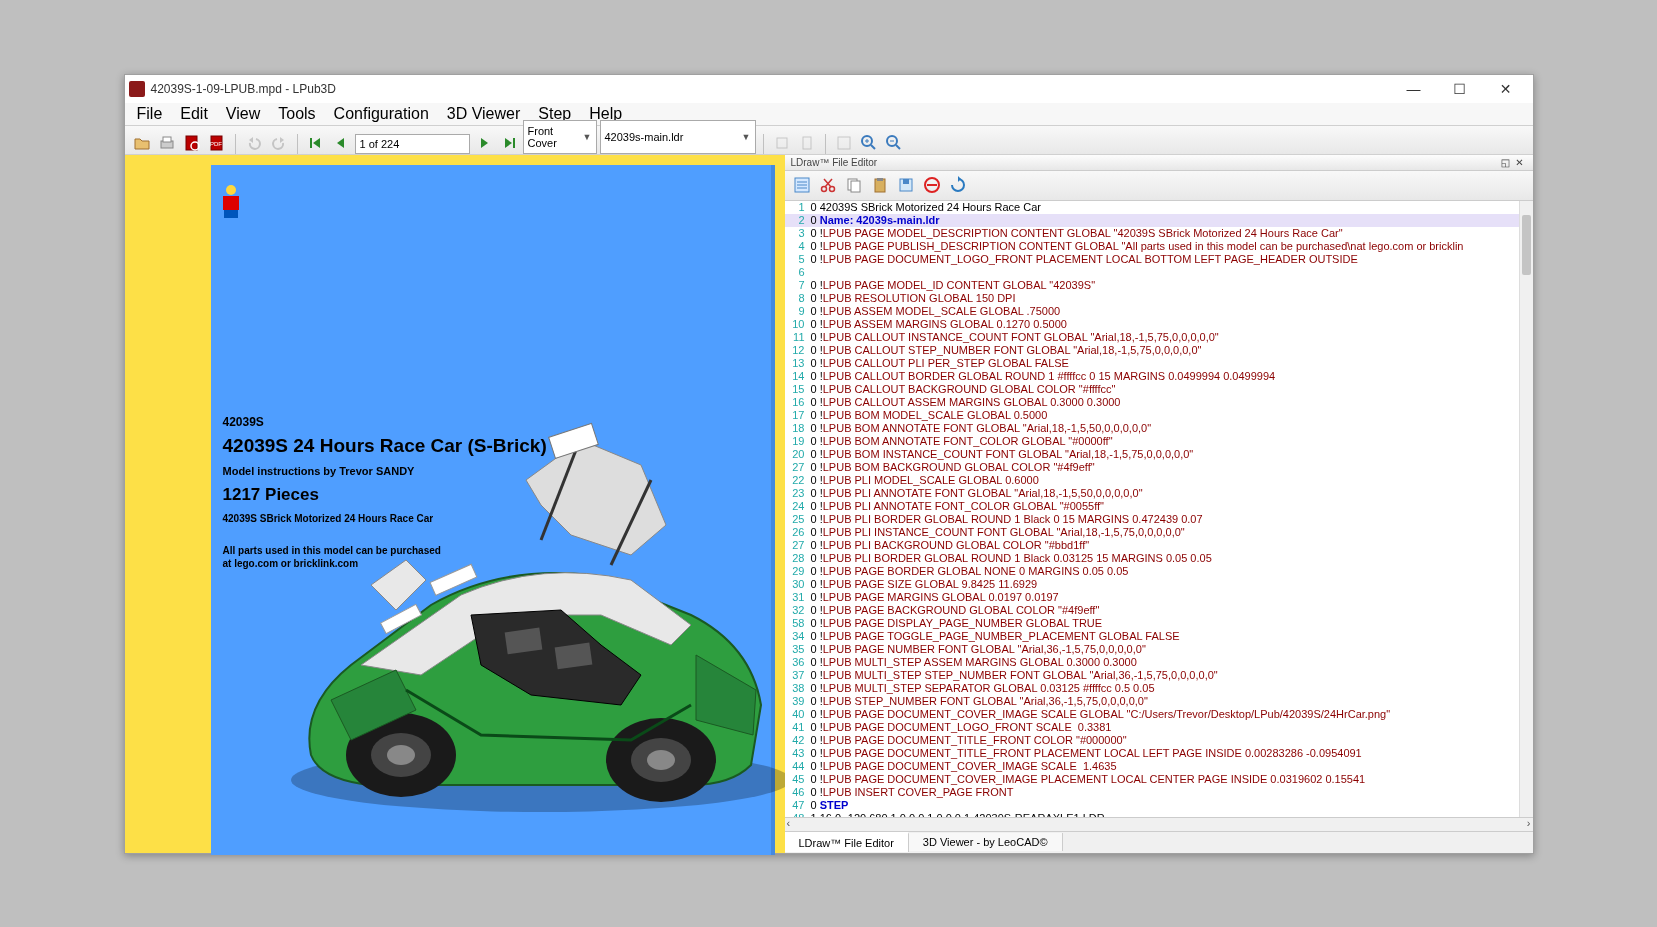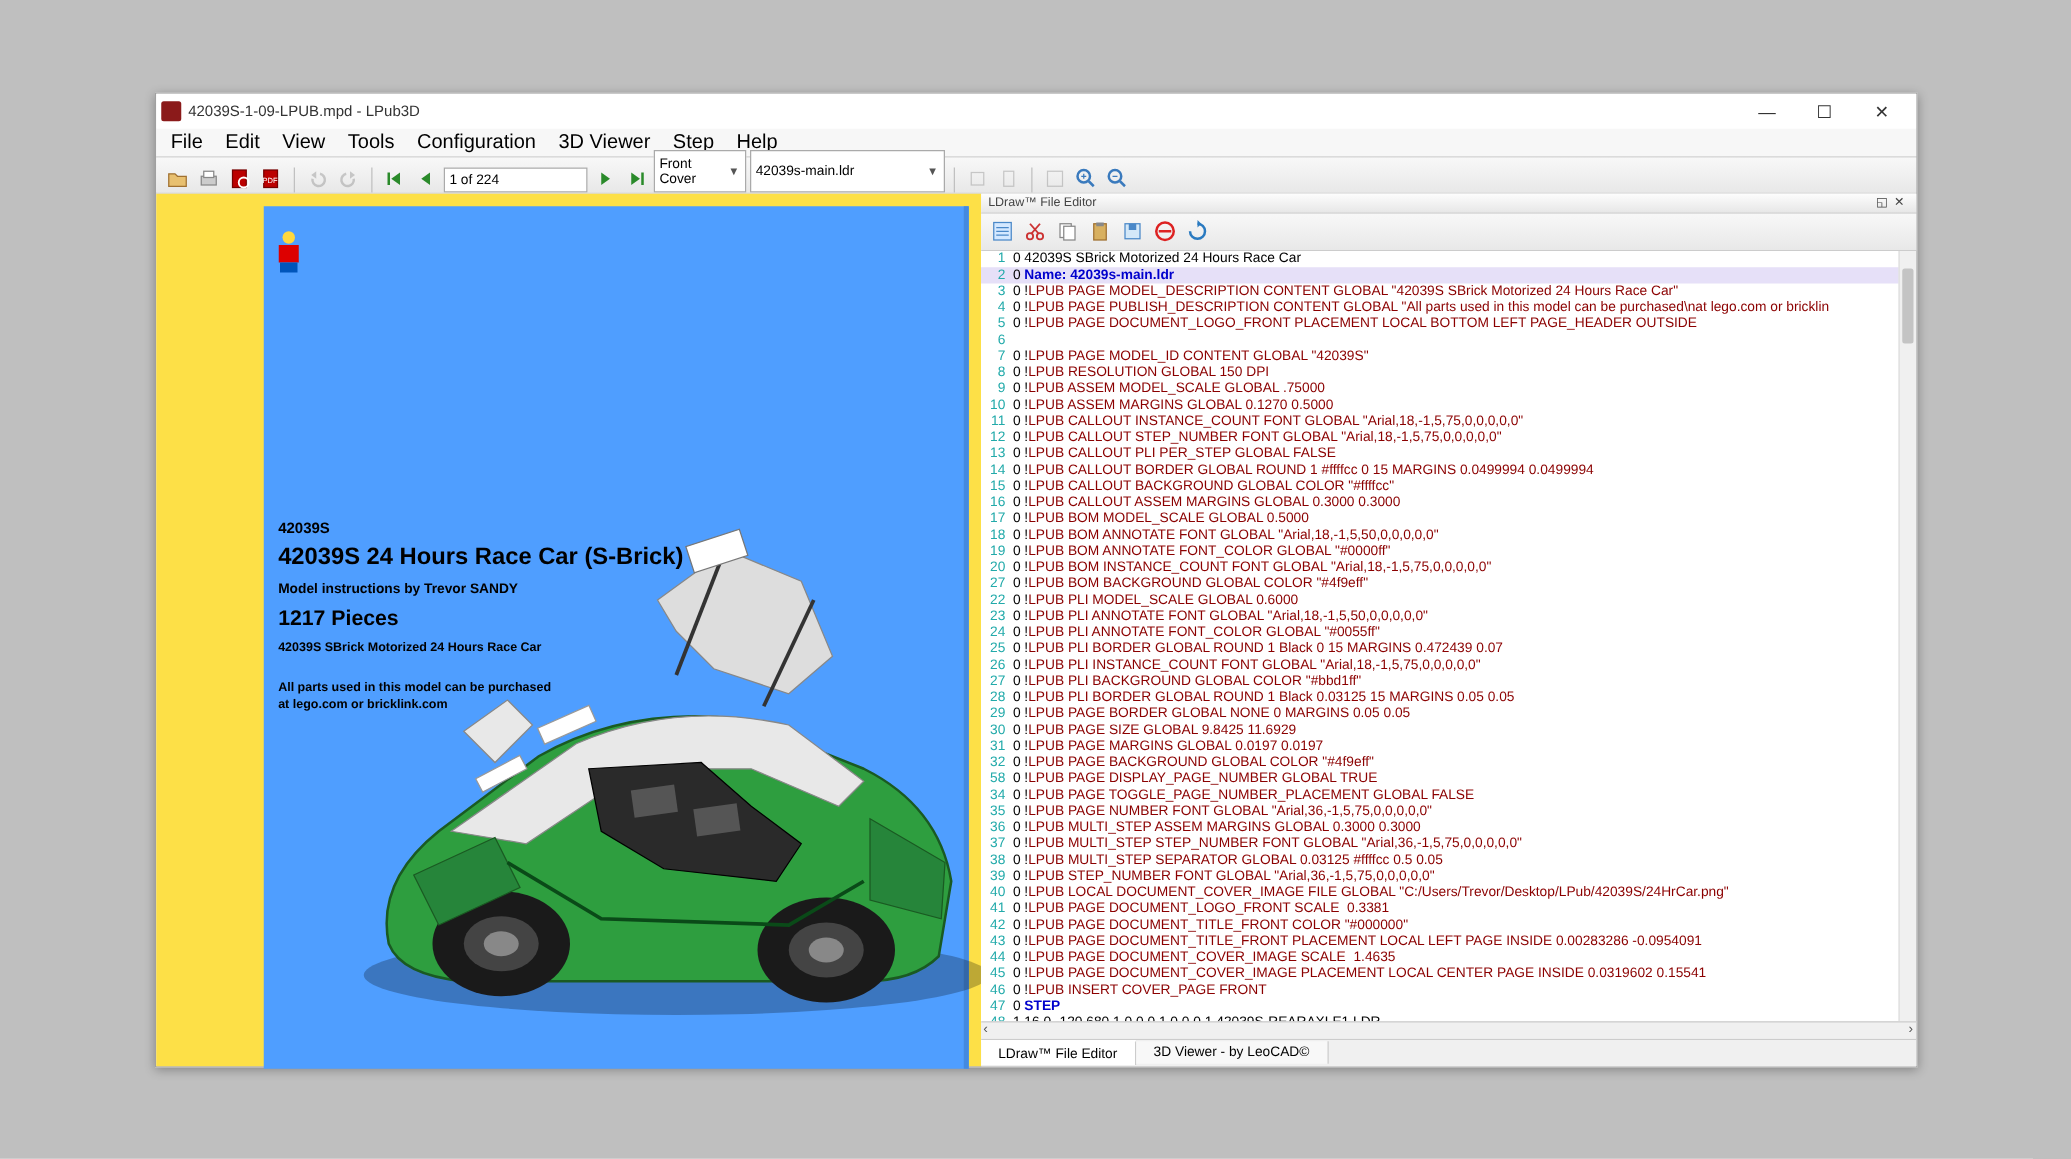--- a/index.html
+++ b/index.html
@@ -437,21 +437,21 @@
           <div class="code-line">
             <span class="ln">38</span>
             <span class="ct"><span class="c-black">0 !</span><span class="c-red">LPUB MULTI_STEP SEPARATOR GLOBAL 0.03125 #ffffcc 0.5 0.05</span></span>
           </div>
           <div class="code-line">
             <span class="ln">39</span>
             <span class="ct"><span class="c-black">0 !</span><span class="c-red">LPUB STEP_NUMBER FONT GLOBAL "Arial,36,-1,5,75,0,0,0,0,0"</span></span>
           </div>
           <div class="code-line">
             <span class="ln">40</span>
-            <span class="ct"><span class="c-black">0 !</span><span class="c-red">LPUB LOCAL DOCUMENT_COVER_IMAGE FILE GLOBAL "C:/Users/Trevor/Desktop/LPub/42039S/24HrCar.png"</span></span>
+            <span class="ct"><span class="c-black">0 !</span><span class="c-red">LPUB PAGE DOCUMENT_COVER_IMAGE SCALE GLOBAL "C:/Users/Trevor/Desktop/LPub/42039S/24HrCar.png"</span></span>
           </div>
           <div class="code-line">
             <span class="ln">41</span>
             <span class="ct"><span class="c-black">0 !</span><span class="c-red">LPUB PAGE DOCUMENT_LOGO_FRONT SCALE  0.3381</span></span>
           </div>
           <div class="code-line">
             <span class="ln">42</span>
             <span class="ct"><span class="c-black">0 !</span><span class="c-red">LPUB PAGE DOCUMENT_TITLE_FRONT COLOR "#000000"</span></span>
           </div>
           <div class="code-line">

